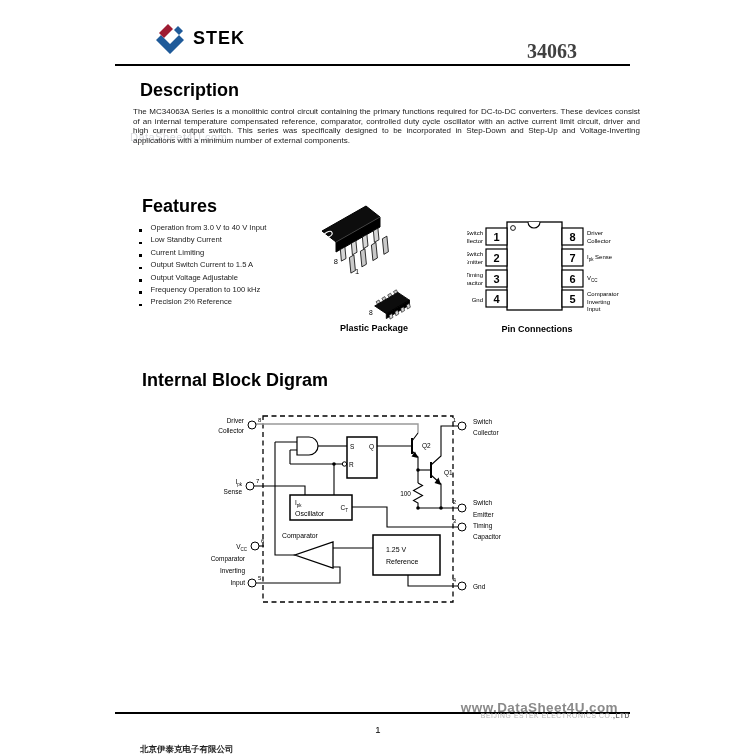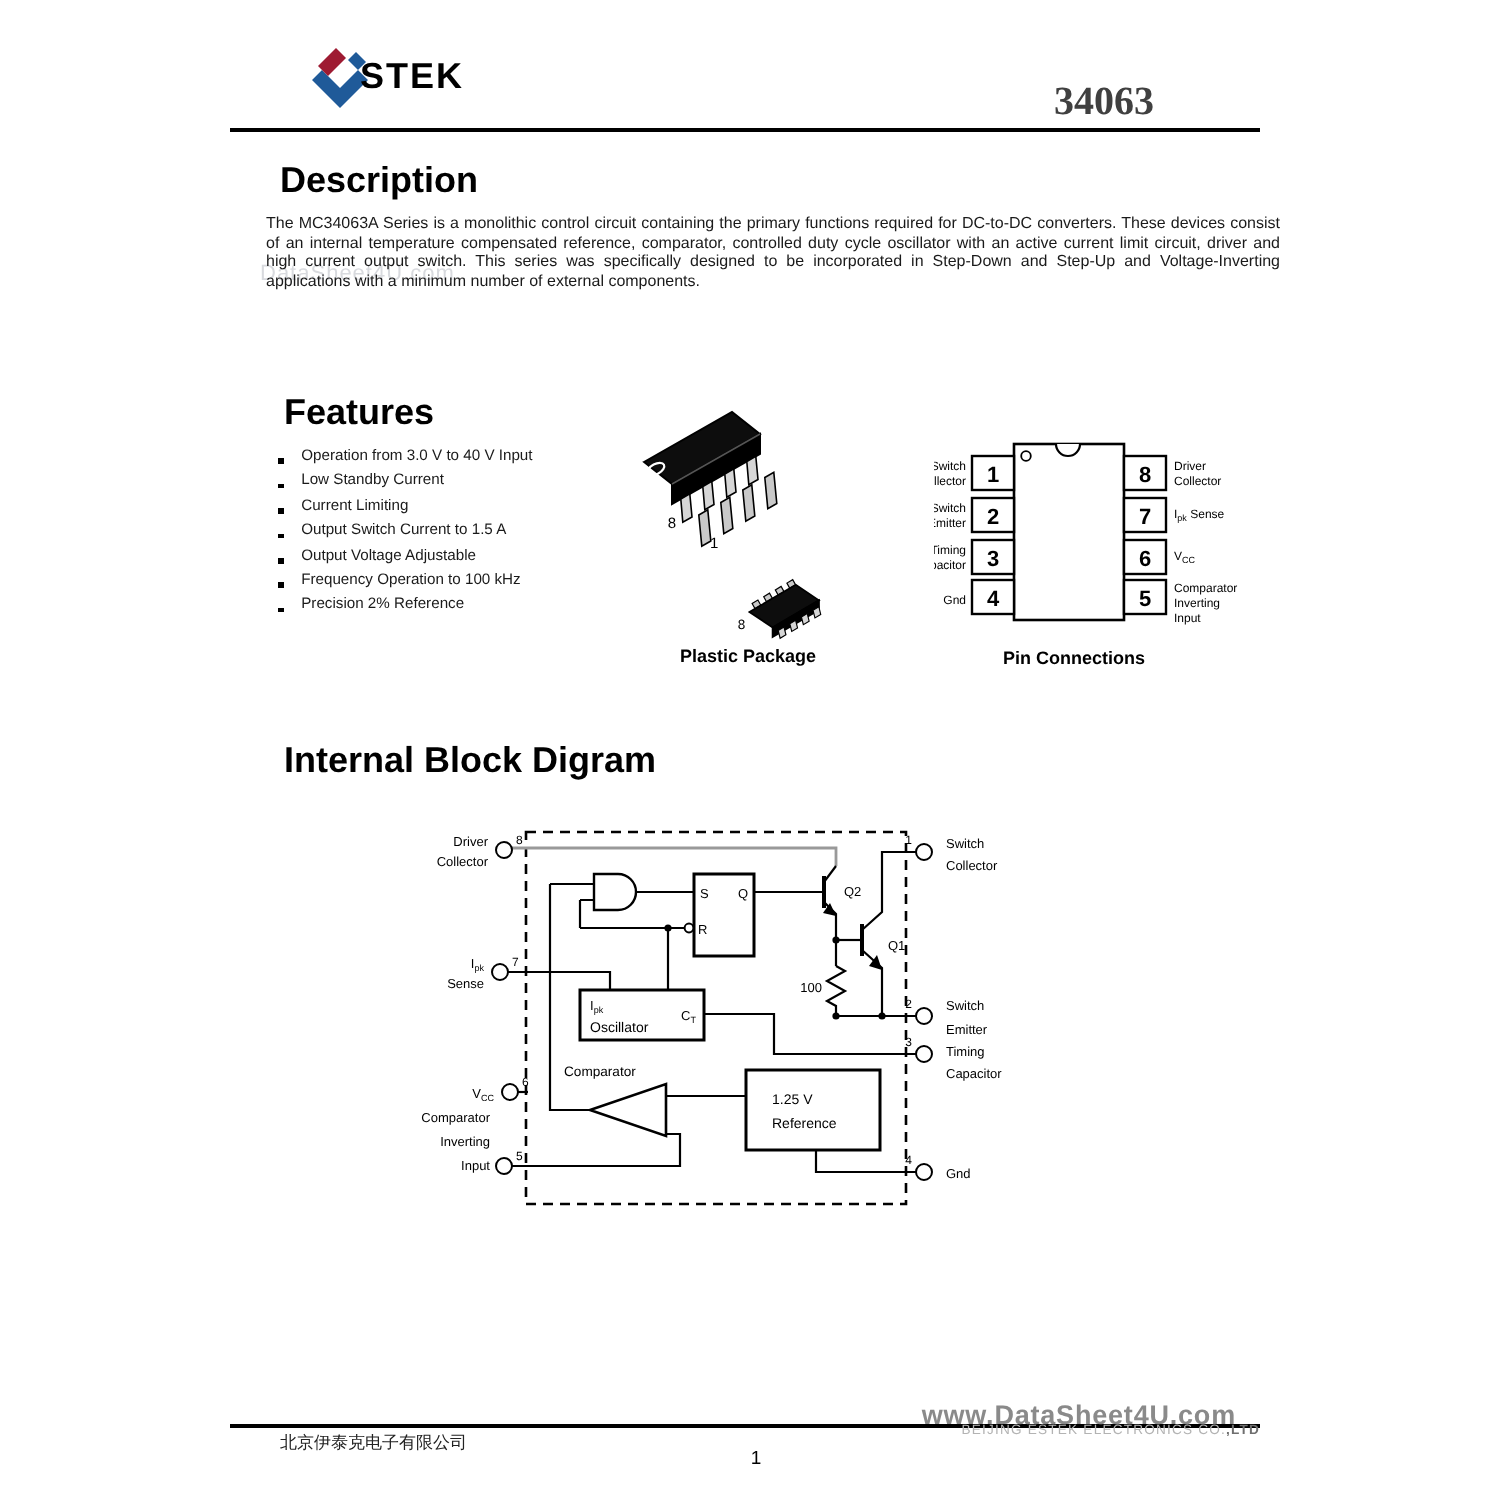--- a/index.html
+++ b/index.html
@@ -9,37 +9,37 @@
   .h1{font-weight:bold;font-size:18px;color:#000;}
   .body-text{font-size:8px;line-height:9.7px;text-align:justify;color:#1a1a1a;}
   .feature-row{display:flex;align-items:flex-end;margin-bottom:3.4px;font-size:7.6px;color:#1a1a1a;}
   .bullet{width:2.6px;height:2.6px;background:#000;margin:3px 9px 0 0;flex:0 0 auto;}
   .caption{font-weight:bold;font-size:9px;color:#000;text-align:center;}
   .brand{font-weight:bold;font-size:18px;letter-spacing:1px;color:#000;}
   .part{font-family:Liberation Serif, serif;font-weight:bold;font-size:20px;color:#404040;}
   .rule{background:#000;}
   svg text{font-family:"Liberation Sans",sans-serif;}
   .wm-inline{font-size:11px;color:#b9bcc4;opacity:.55;letter-spacing:.5px;}
-  .footer-co{font-size:8.5px;font-weight:normal;color:#222;}
+  .footer-co{font-size:8.5px;font-weight:bold;color:#222;margin-top:28px;}
   .wm-big{font-size:13.5px;font-weight:bold;color:#8a8a8a;letter-spacing:.4px;}
   .wm-sub{font-size:6.8px;color:#b3b3b3;letter-spacing:.6px;}
   .wm-sub b{color:#6f6f6f;}
   .pagenum{font-size:9.5px;color:#000;text-align:center;}
 </style>
 </head>
 <body>
 
 <div class="page">
 
   <svg class="abs" style="left:152px;top:21px" width="36" height="36" viewBox="0 0 36 36">
     <polygon points="4,19 18,33 32,19 27,14 18,23 9,14" fill="#1F5A99"></polygon>
     <polygon points="7,12 16,3 21,8 12,17" fill="#9E1B32"></polygon>
     <polygon points="22,9 26,5 31,10 27,14" fill="#1F5A99"></polygon>
   </svg>
-  <div class="abs brand" style="left:180px;top:28px">STEK</div>
+  <div class="abs brand" style="left:193px;top:28px">STEK</div>
   <div class="abs part" style="left:527px;top:40px">34063</div>
   <div class="abs rule" style="left:115px;top:64px;width:515px;height:2px"></div>
 
   <div class="abs h1" style="left:140px;top:80px">Description</div>
   <div class="abs wm-inline" style="left:130px;top:131px">DataSheet4U.com</div>
   <div class="abs body-text" style="left:133px;top:107px;width:507px">The MC34063A Series is a monolithic control circuit containing the primary functions required for DC-to-DC converters. These devices consist of an internal temperature compensated reference, comparator, controlled duty cycle oscillator with an active current limit circuit, driver and high current output switch. This series was specifically designed to be incorporated in Step-Down and Step-Up and Voltage-Inverting applications with a minimum number of external components.</div>
 
   <div class="abs h1" style="left:142px;top:196px">Features</div>
   <div class="abs" style="left:139px;top:223px;width:175px">
     <div class="feature-row">

